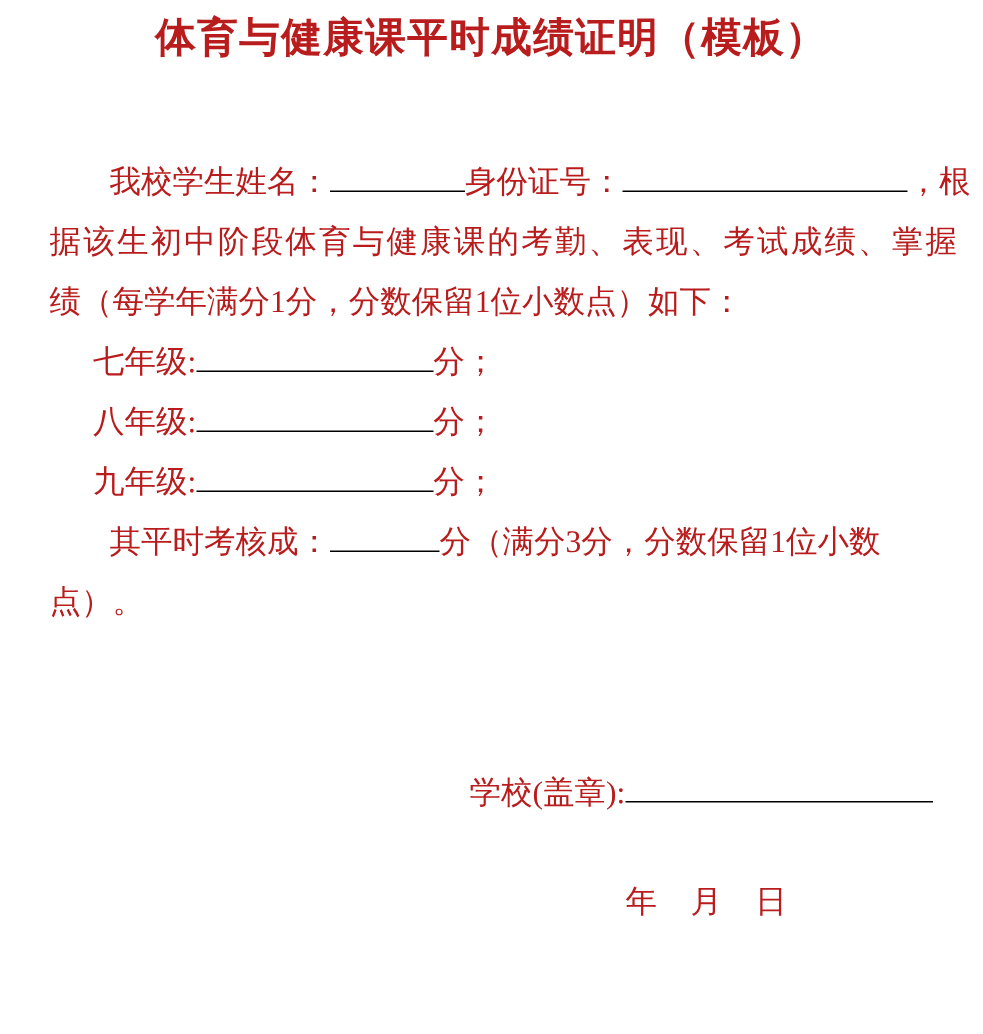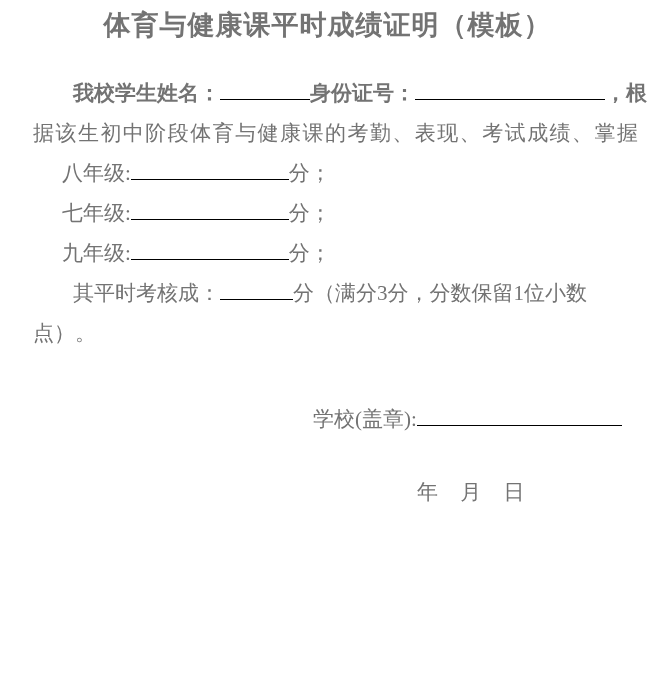--- a/index.html
+++ b/index.html
@@ -5,21 +5,21 @@
   html, body {
     margin: 0;
     padding: 0;
     background: #ffffff;
   }
   .page {
     position: relative;
     width: 655px;
     height: 689px;
     background: #ffffff;
-    color: #737373;
+    color: #b91c1c;
     overflow: hidden;
     font-family: "Liberation Serif", "DejaVu Serif", serif;
   }
   .doc-title {
     margin: 0;
     padding-top: 5px;
     height: 44px;
     line-height: 40px;
     text-align: center;
     font-family: "Liberation Sans", "DejaVu Sans", sans-serif;
@@ -30,42 +30,42 @@
   }
   .body-block {
     padding: 0 17px 0 33px; 
     font-size: 21px;
   }
   .line {
     height: 40px;
     line-height: 40px;
     white-space: nowrap;
   }
-  .first-body-line { margin-top: 24px; font-weight: bold; }
+  .first-body-line { margin-top: 52px; }
   .indent-a { padding-left: 40px; }  
   .indent-b { padding-left: 29px; }  
   .just {
     text-align: justify;
     text-align-last: justify;
     white-space: normal;
     overflow: hidden;
   }
   .blank {
     display: inline-block;
     height: 21px;
     border-bottom: 1.5px solid #000;
     vertical-align: baseline;
   }
   .b90  { width: 90px; }
   .b190 { width: 190px; }
   .b158 { width: 158px; }
   .b73  { width: 73px; }
   .b205 { width: 205px; }
   .signature-line {
-    margin-top: 46px;
+    margin-top: 87px;
     padding-left: 280px;
   }
   .date-line {
     margin-top: 33px;
     padding-left: 384px;
     word-spacing: 17px;
   }
   span { white-space: pre; }
 </style>
 </head>
@@ -75,24 +75,25 @@
 
   <h1 class="doc-title">体育与健康课平时成绩证明（模板）</h1>
 
   <div class="body-block">
 
     <div class="line first-body-line indent-a"><span>我校学生姓名：</span><span class="blank b90"></span><span>身份证号：</span><span class="blank b190"></span><span>，根</span></div>
 
     <div class="line just">据该生初中阶段体育与健康课的考勤、表现、考试成绩、掌握</div>
 
 
+    <div class="line">绩（每学年满分1分，分数保留1位小数点）如下：</div>
+
+    <div class="line indent-b"><span>七年级:</span><span class="blank b158"></span><span>分；</span></div>
 
     <div class="line indent-b"><span>八年级:</span><span class="blank b158"></span><span>分；</span></div>
-
-    <div class="line indent-b"><span>七年级:</span><span class="blank b158"></span><span>分；</span></div>
 
     <div class="line indent-b"><span>九年级:</span><span class="blank b158"></span><span>分；</span></div>
 
     <div class="line indent-a"><span>其平时考核成：</span><span class="blank b73"></span><span>分（满分3分，分数保留1位小数</span></div>
 
     <div class="line">点）。</div>
 
 
     <div class="line signature-line"><span>学校(盖章):</span><span class="blank b205"></span></div>
 

